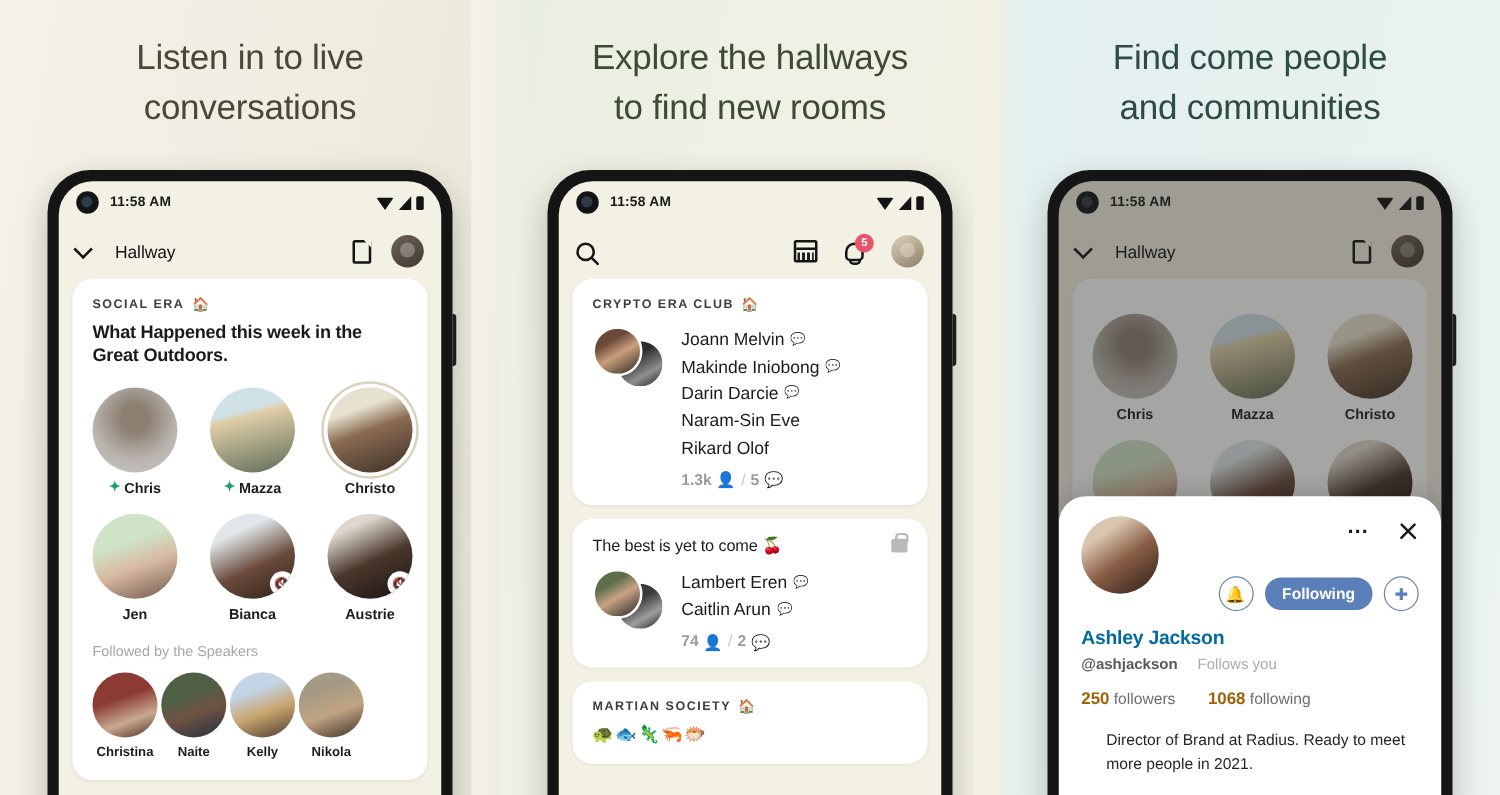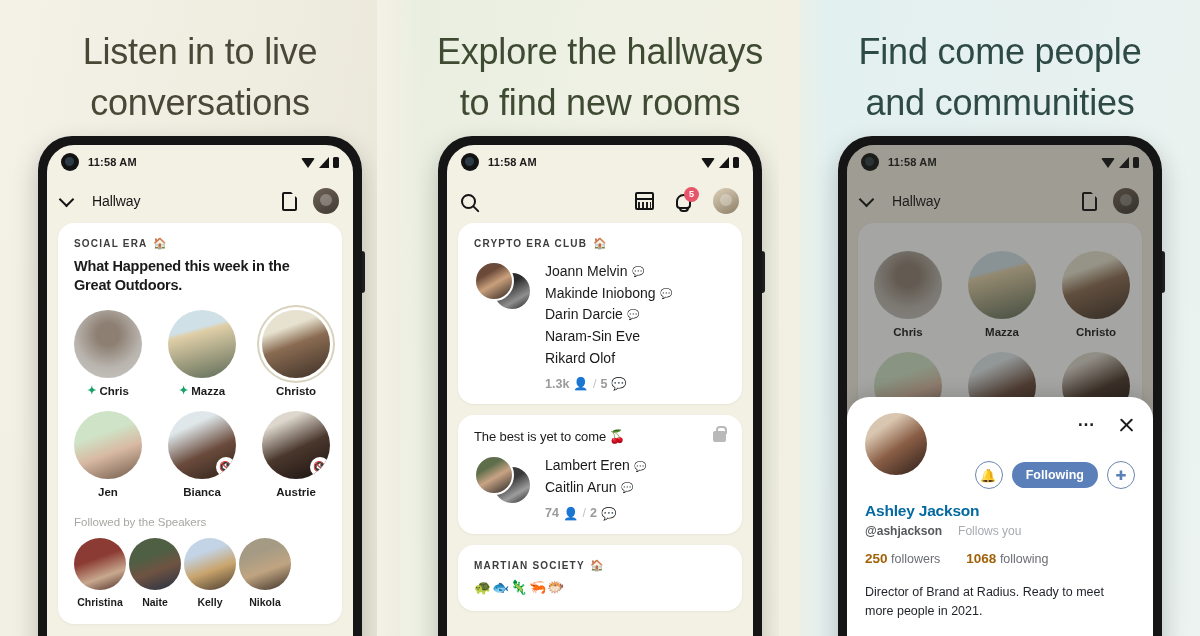--- a/index.html
+++ b/index.html
@@ -29,21 +29,21 @@
     pointer-events: none;
   }
   #seam-1 { left: 377px; background: linear-gradient(90deg, rgba(244,242,231,1) 0%, rgba(232,238,223,0) 100%); }
   #seam-2 { left: 779px; background: linear-gradient(90deg, rgba(241,240,226,1) 0%, rgba(226,240,240,0) 100%); }
 
   
   .headline {
     position: absolute;
     left: 0; right: 0; top: 26px;
     text-align: center;
-    font-size: 36px;
+    font-size: 28px;
     line-height: 1.42;
     font-weight: 400;
     letter-spacing: -0.2px;
     white-space: pre-line;
   }
   #headline-1 { color: #4a4737; }
   #headline-2 { color: #3f4a33; }
   #headline-3 { color: #2e4a45; }
 
   
@@ -282,20 +282,21 @@
   }
   .ps-name{ margin-top:13px; font-size:15.5px; font-weight:700; color:#0369a1; letter-spacing:-.2px;}
   .ps-meta{ margin-top:4px; display:flex; align-items:center; gap:16px; }
   .ps-handle{ font-size:12px; color:#56585c; font-weight:600; }
   .ps-followsyou{ font-size:12px; color:#a8abb0; }
   .ps-counts{ margin-top:13px; display:flex; gap:26px; font-size:12.5px; color:#6b6e73; }
   .ps-counts b{ color:#a16207; font-size:13.5px; }
   .ps-bio{
     margin-top:17px; font-size:12.5px; color:#1f2227; line-height:1.5;
     padding-bottom:14px;
+    margin-left:20px;
   }
 
   
   .p1{ background: radial-gradient(circle at 50% 36%, #8d7f72 0 20%, #b9b4ae 60%, #c9c6c2 100%); }
   .p2{ background: linear-gradient(165deg,#cfe0e7 0 30%, #e0cfa8 35%, #5d6b57 100%); }
   .p3{ background: linear-gradient(160deg,#e6e2cf 0 28%, #8a6b52 50%, #3c2f26 100%); }
   .p4{ background: linear-gradient(160deg,#cfe3c6 0 35%, #d8b9a3 60%, #6d5847 100%); }
   .p5{ background: linear-gradient(155deg,#dfe7ea 0 25%, #6a4b3c 60%, #2d2019 100%); }
   .p6{ background: linear-gradient(155deg,#ddd7cd 0 20%, #4a372c 55%, #191110 100%); }
   .p7{ background: linear-gradient(160deg,#8b3b33 0 40%, #c8a98e 70%, #4a2722 100%); }

